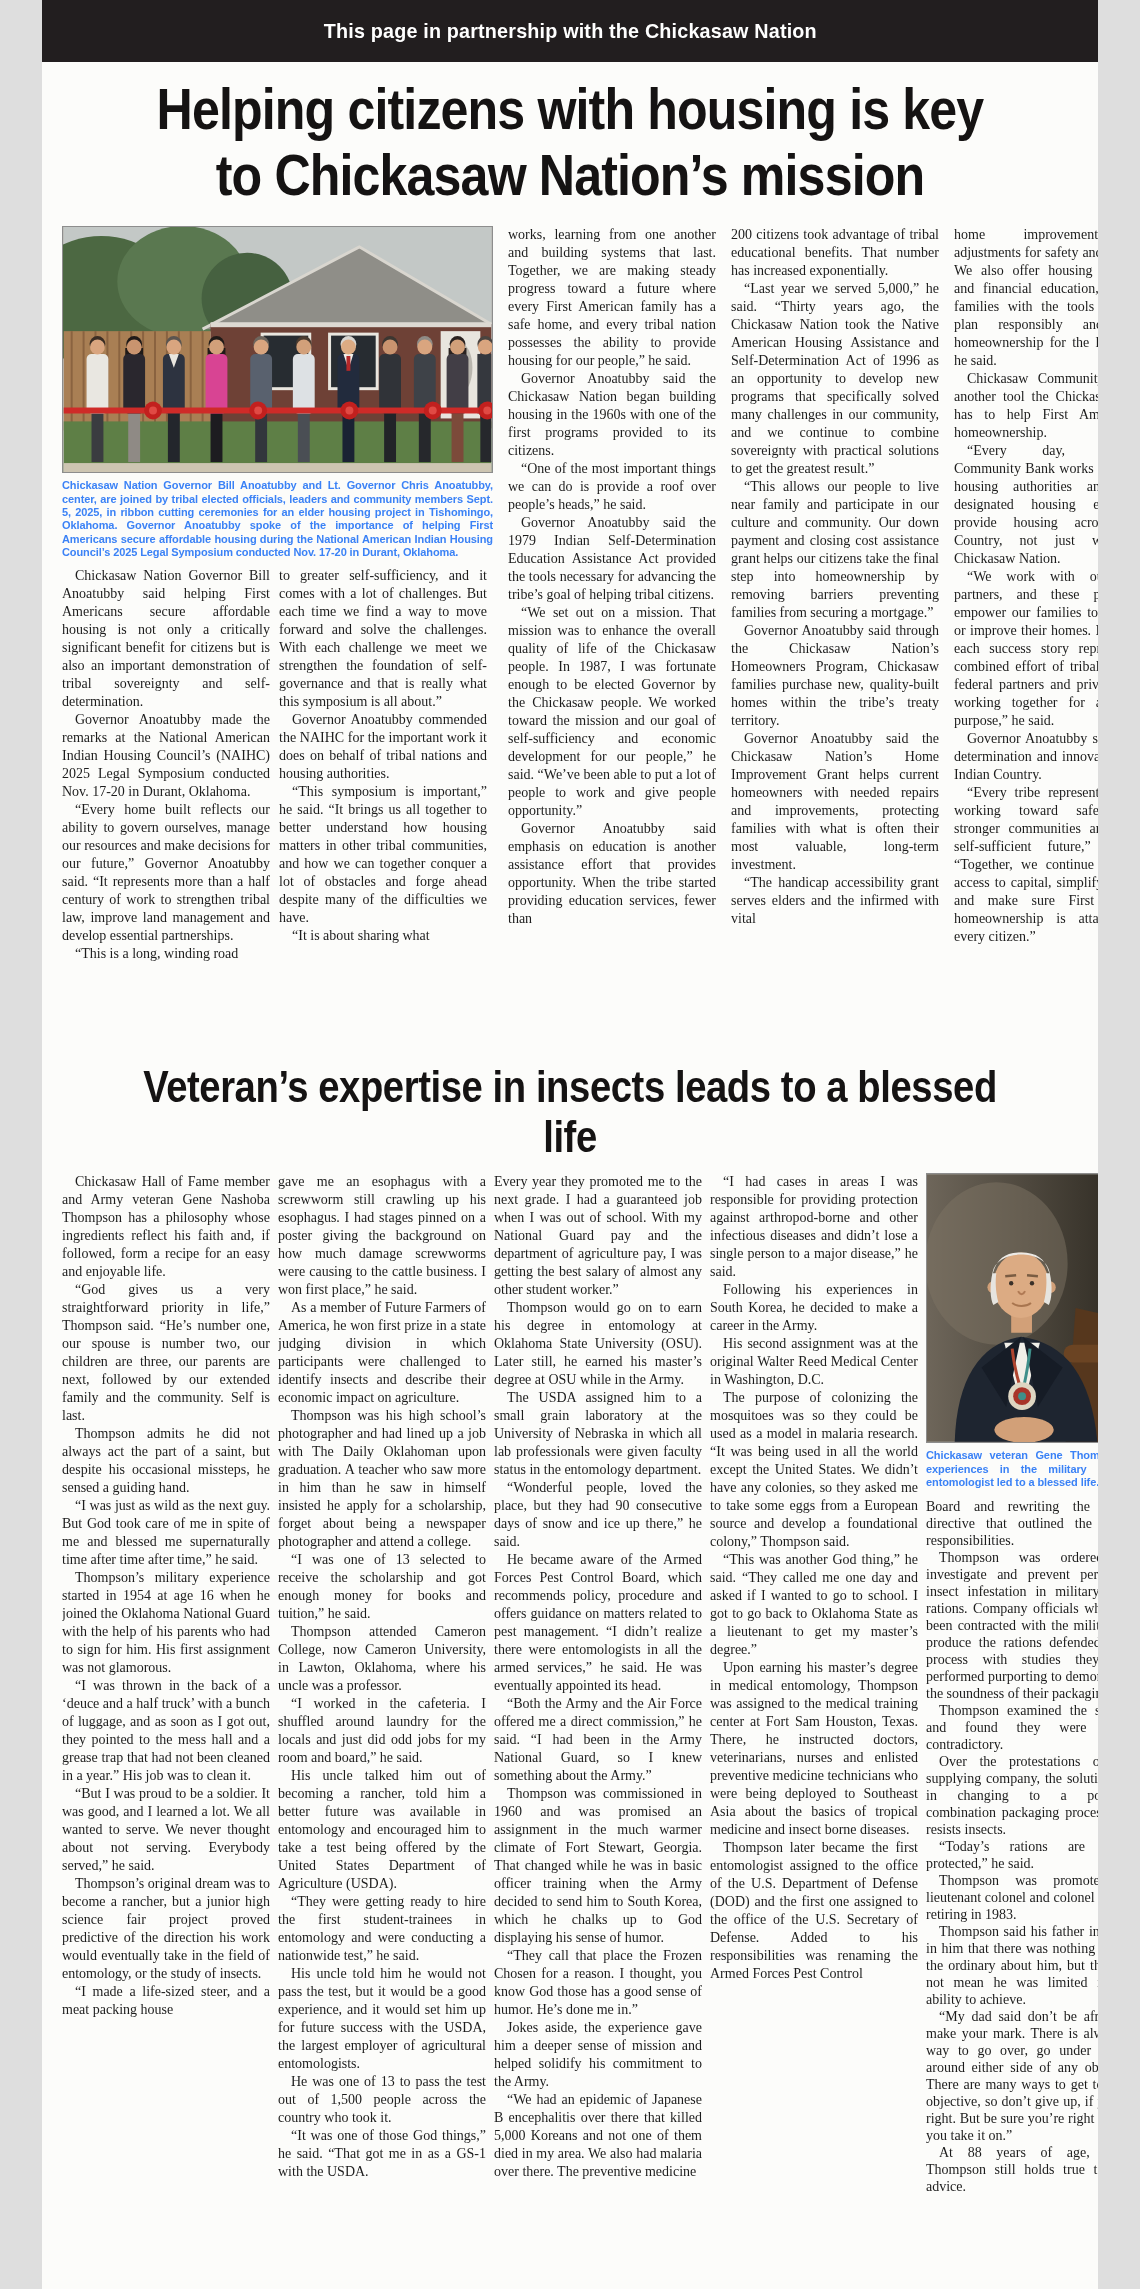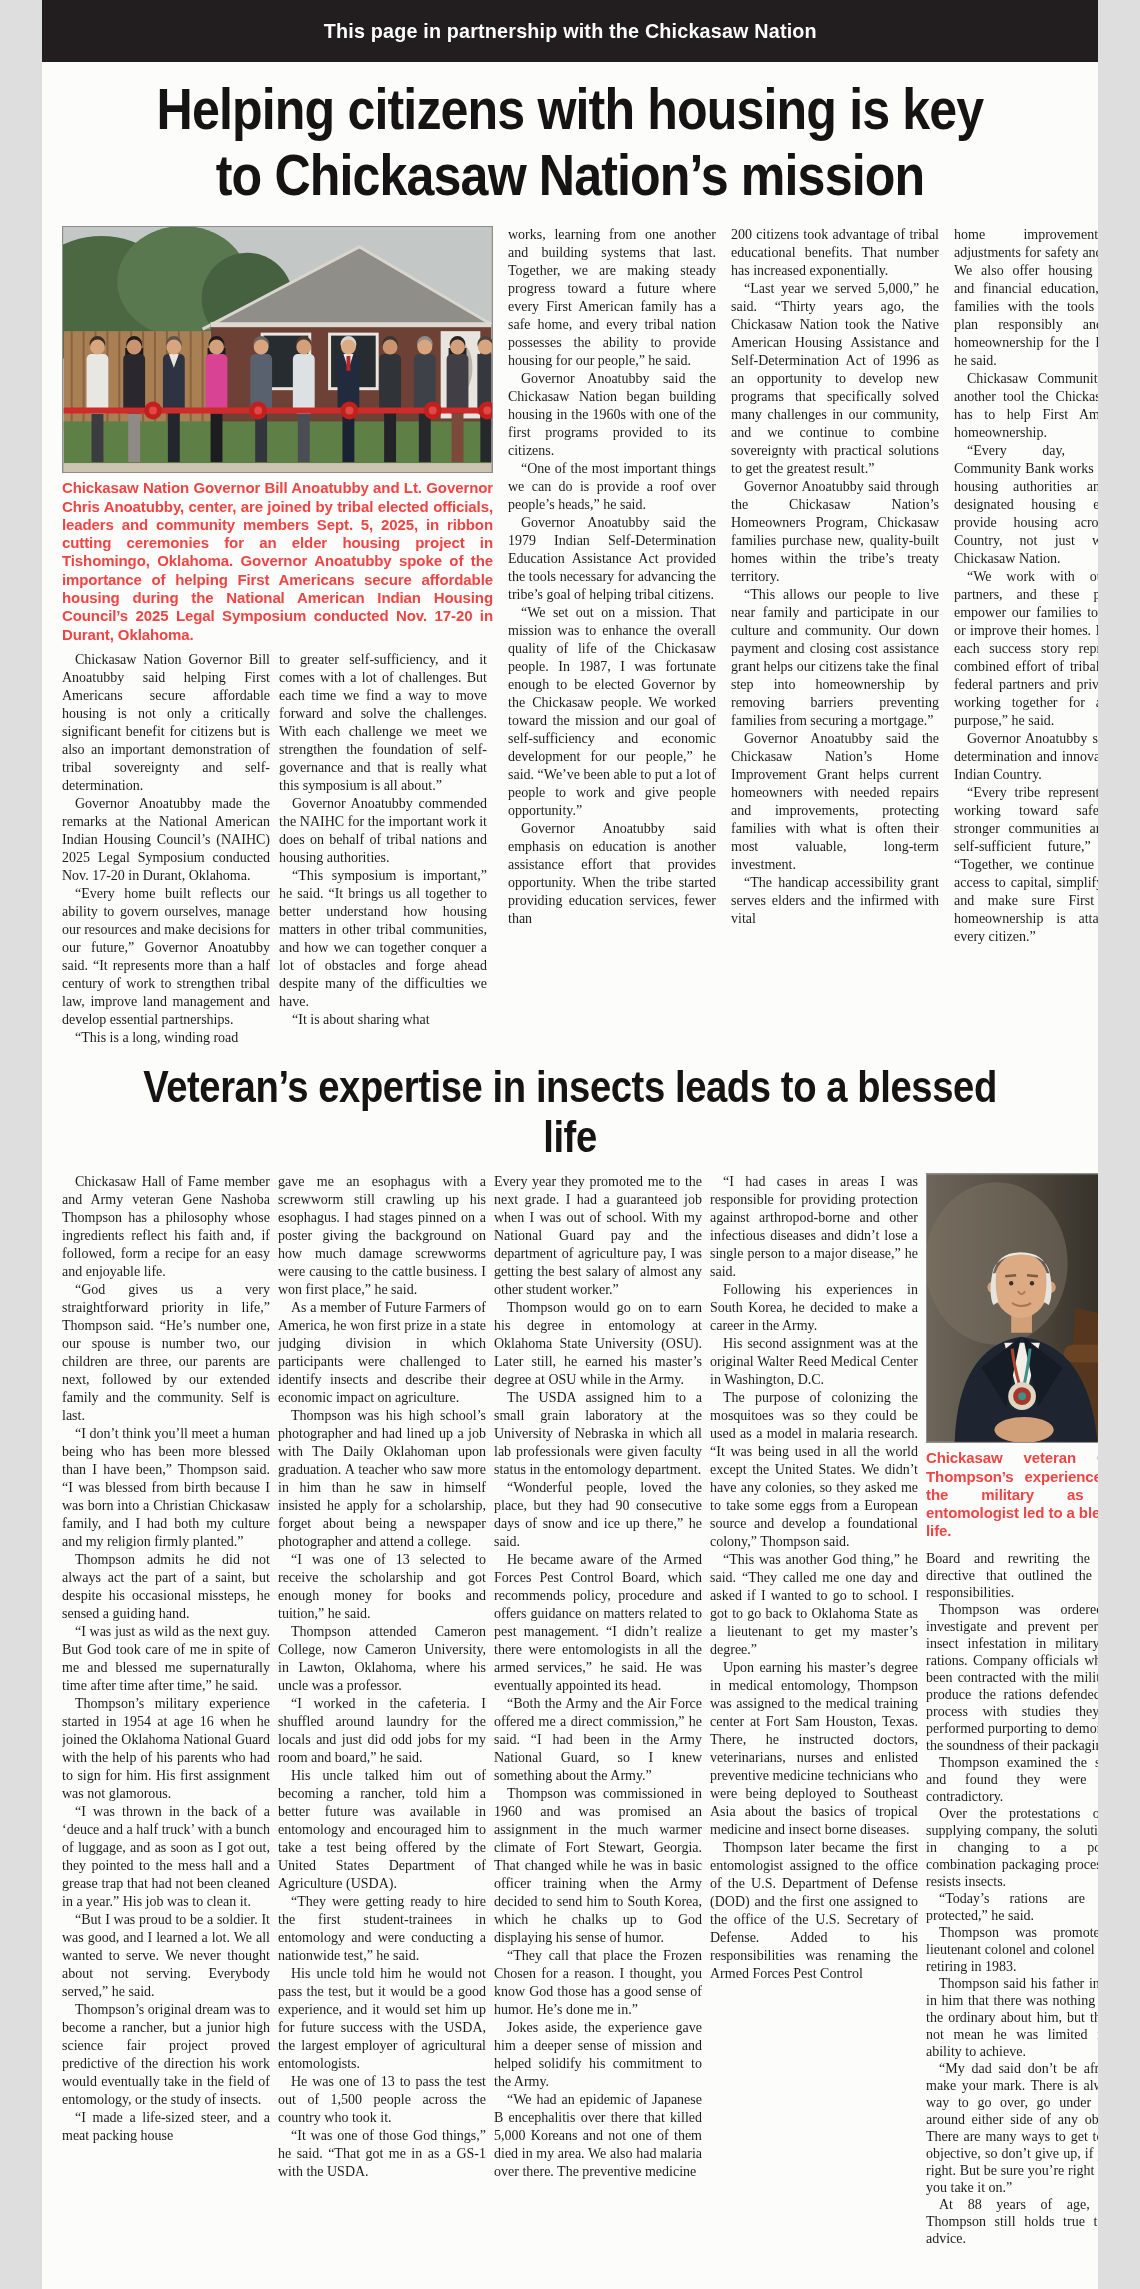--- a/index.html
+++ b/index.html
@@ -25,22 +25,22 @@
   .headline2 { font-size:45px; line-height:1.10; padding:6px 0 12px; letter-spacing:-0.5px; transform:scaleX(0.85); }
   .article { display:flex; gap:15px; padding:0 20px; align-items:stretch; }
   .article-housing { height:830px; }
   .article-veteran { height:1146px;gap:8px; }
   .col { width:208px; flex:0 0 208px; overflow:hidden; text-align:justify; }
   .col-double { flex:0 0 431px; width:431px; display:flex; flex-direction:column; overflow:hidden; }
   .two-col { display:flex; gap:9px; flex:1; overflow:hidden; margin-top:7px; }
   .photo-frame { border:1px solid #8d8d8d; line-height:0; background:#b9b9b4; }
   .caption {
     font-family:"Liberation Sans", sans-serif; font-weight:700;
-    font-size:15px; line-height:1.22; text-align:justify;
-    margin-top:6px; color:#ef4444; letter-spacing:-0.1px;
+    font-size:11px; line-height:1.22; text-align:justify;
+    margin-top:6px; color:#3b82f6; letter-spacing:-0.1px;
   }
   .para { margin:0; font-size:14px; line-height:18px; }
   .para.indent { text-indent:13px; }
   .col-photo { flex:0 0 208px; width:208px; display:flex; flex-direction:column; overflow:hidden; }
   .col-photo .coltext { flex:1; overflow:hidden; margin-top:9px; text-align:justify; }
   .col-photo .coltext .para { font-size:14px; line-height:17px; }
 </style>
 </head>
 <body>
 
@@ -196,42 +196,41 @@
         <p class="para">works, learning from one another and building systems that last. Together, we are making steady progress toward a future where every First American family has a safe home, and every tribal nation possesses the ability to provide housing for our people,” he said.</p>
         <p class="para indent">Governor Anoatubby said the Chickasaw Nation began building housing in the 1960s with one of the first programs provided to its citizens.</p>
         <p class="para indent">“One of the most important things we can do is provide a roof over people’s heads,” he said.</p>
         <p class="para indent">Governor Anoatubby said the 1979 Indian Self-Determination Education Assistance Act provided the tools necessary for advancing the tribe’s goal of helping tribal citizens.</p>
         <p class="para indent">“We set out on a mission. That mission was to enhance the overall quality of life of the Chickasaw people. In 1987, I was fortunate enough to be elected Governor by the Chickasaw people. We worked toward the mission and our goal of self-sufficiency and economic development for our people,” he said. “We’ve been able to put a lot of people to work and give people opportunity.”</p>
         <p class="para indent">Governor Anoatubby said emphasis on education is another assistance effort that provides opportunity. When the tribe started providing education services, fewer than</p>
       </div>
     <div class="col">
         <p class="para">200 citizens took advantage of tribal educational benefits. That number has increased exponentially.</p>
         <p class="para indent">“Last year we served 5,000,” he said. “Thirty years ago, the Chickasaw Nation took the Native American Housing Assistance and Self-Determination Act of 1996 as an opportunity to develop new programs that specifically solved many challenges in our community, and we continue to combine sovereignty with practical solutions to get the greatest result.”</p>
+        <p class="para indent">“This allows our people to live near family and participate in our culture and community. Our down payment and closing cost assistance grant helps our citizens take the final step into homeownership by removing barriers preventing families from securing a mortgage.”</p>
         <p class="para indent">Governor Anoatubby said through the Chickasaw Nation’s Homeowners Program, Chickasaw families purchase new, quality-built homes within the tribe’s treaty territory.</p>
-        <p class="para indent">“This allows our people to live near family and participate in our culture and community. Our down payment and closing cost assistance grant helps our citizens take the final step into homeownership by removing barriers preventing families from securing a mortgage.”</p>
         <p class="para indent">Governor Anoatubby said the Chickasaw Nation’s Home Improvement Grant helps current homeowners with needed repairs and improvements, protecting families with what is often their most valuable, long-term investment.</p>
         <p class="para indent">“The handicap accessibility grant serves elders and the infirmed with vital</p>
       </div>
     <div class="col">
         <p class="para">home improvements and adjustments for safety and longevity. We also offer housing counseling and financial education, providing families with the tools needed to plan responsibly and sustain homeownership for the long term,” he said.</p>
         <p class="para indent">Chickasaw Community Bank is another tool the Chickasaw Nation has to help First Americans in homeownership.</p>
         <p class="para indent">“Every day, Chickasaw Community Bank works with tribes, housing authorities and tribally designated housing entities to provide housing across Indian Country, not just within the Chickasaw Nation.</p>
         <p class="para indent">“We work with our federal partners, and these partnerships empower our families to buy, build or improve their homes. In this way, each success story represents the combined effort of tribal programs, federal partners and private lenders working together for a common purpose,” he said.</p>
         <p class="para indent">Governor Anoatubby said he sees determination and innovation across Indian Country.</p>
         <p class="para indent">“Every tribe represented here is working toward safer homes, stronger communities and a more self-sufficient future,” he said. “Together, we continue to expand access to capital, simplify processes and make sure First American homeownership is attainable for every citizen.”</p>
       </div>
   </section>
 
   <h2 class="headline headline2">Veteran’s expertise in insects leads to a blessed life</h2>
 
   <section class="article article-veteran">
     <div class="col">
         <p class="para indent">Chickasaw Hall of Fame member and Army veteran Gene Nashoba Thompson has a philosophy whose ingredients reflect his faith and, if followed, form a recipe for an easy and enjoyable life.</p>
         <p class="para indent">“God gives us a very straightforward priority in life,” Thompson said. “He’s number one, our spouse is number two, our children are three, our parents are next, followed by our extended family and the community. Self is last.</p>
-        <p class="para indent">“I don’t think you’ll meet a human being who has been more blessed than I have been,” Thompson said. “I was blessed from birth because I was born into a Christian Chickasaw family, and I had both my culture and my religion firmly planted.”</p>
         <p class="para indent">Thompson admits he did not always act the part of a saint, but despite his occasional missteps, he sensed a guiding hand.</p>
         <p class="para indent">“I was just as wild as the next guy. But God took care of me in spite of me and blessed me supernaturally time after time after time,” he said.</p>
         <p class="para indent">Thompson’s military experience started in 1954 at age 16 when he joined the Oklahoma National Guard with the help of his parents who had to sign for him. His first assignment was not glamorous.</p>
         <p class="para indent">“I was thrown in the back of a ‘deuce and a half truck’ with a bunch of luggage, and as soon as I got out, they pointed to the mess hall and a grease trap that had not been cleaned in a year.” His job was to clean it.</p>
         <p class="para indent">“But I was proud to be a soldier. It was good, and I learned a lot. We all wanted to serve. We never thought about not serving. Everybody served,” he said.</p>
         <p class="para indent">Thompson’s original dream was to become a rancher, but a junior high science fair project proved predictive of the direction his work would eventually take in the field of entomology, or the study of insects.</p>
         <p class="para indent">“I made a life-sized steer, and a meat packing house</p>
       </div>
     <div class="col">
         <p class="para">gave me an esophagus with a screwworm still crawling up his esophagus. I had stages pinned on a poster giving the background on how much damage screwworms were causing to the cattle business. I won first place,” he said.</p>

